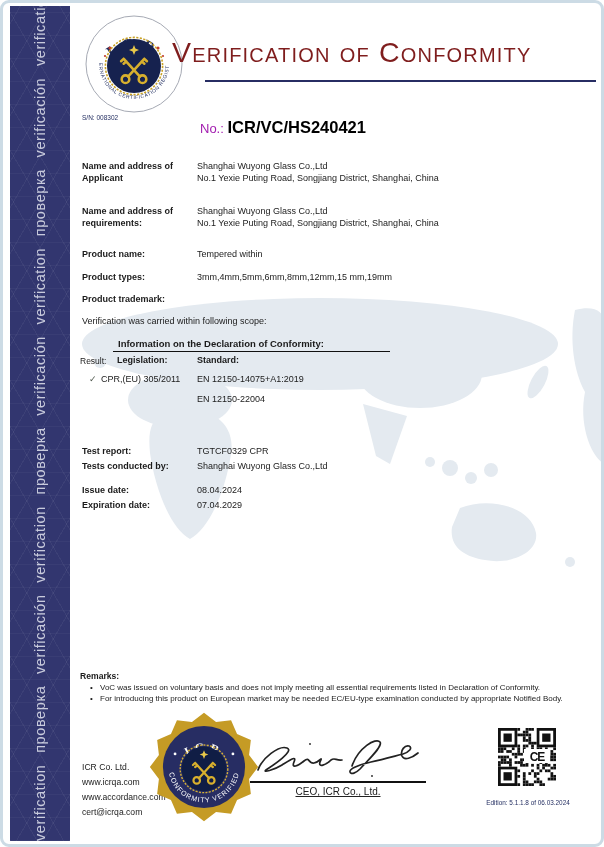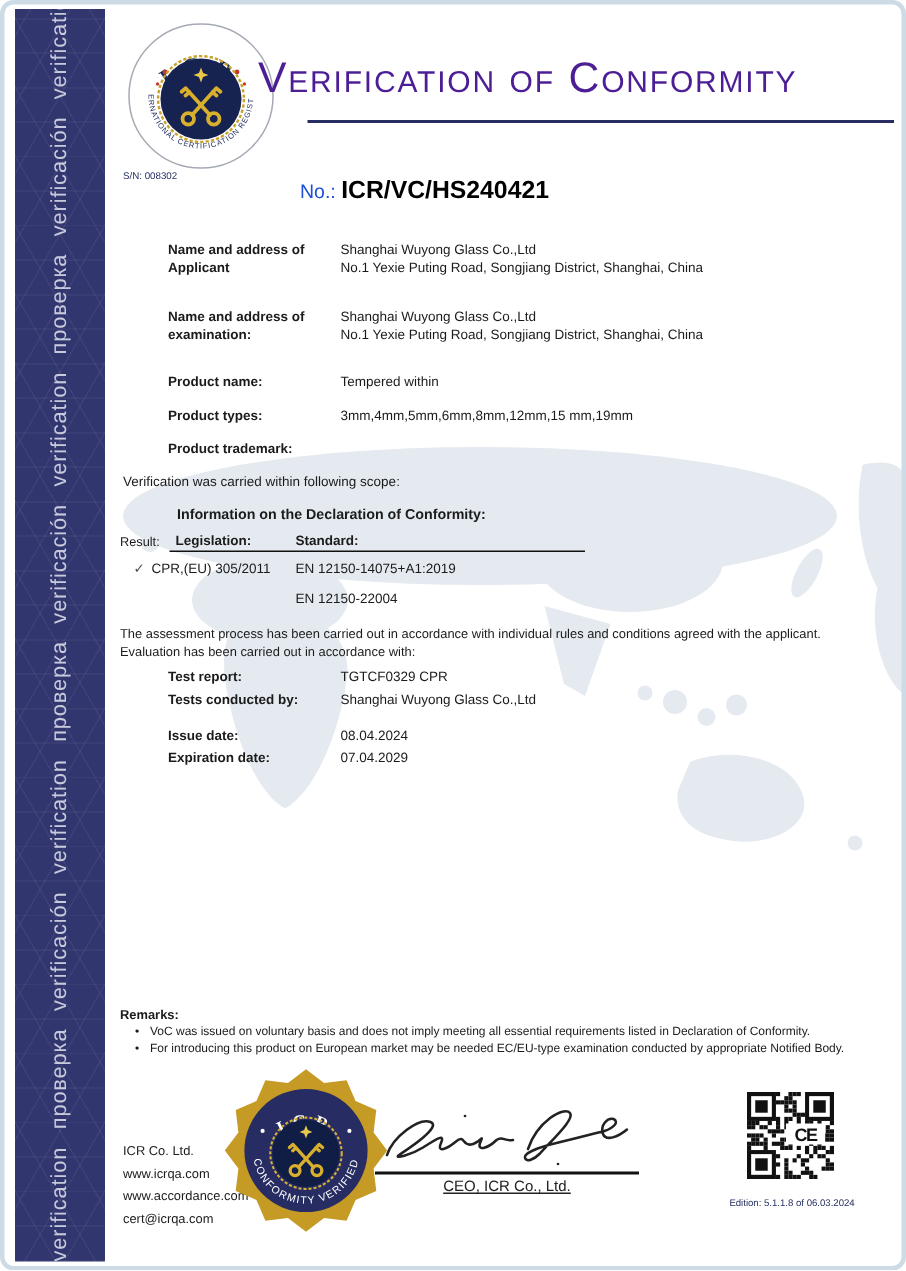--- a/index.html
+++ b/index.html
@@ -14,33 +14,33 @@
       repeating-linear-gradient(0deg, rgba(255,255,255,0.035) 0 1px, transparent 1px 23px);
     z-index:3;}
   .sidebar-text{position:absolute;left:0;top:0;width:835px;height:60px;transform-origin:0 0;
     transform:rotate(-90deg) translateX(-835px);line-height:60px;text-align:center;white-space:nowrap;
     overflow:hidden;font-size:14.5px;letter-spacing:0.6px;word-spacing:7px;color:rgba(233,235,244,0.82);}
   
   .map{position:absolute;left:70px;top:252px;z-index:1;}
   
   .logo{position:absolute;left:84px;top:14px;z-index:4;}
   .title{position:absolute;left:172px;top:36px;font-size:28.5px;font-variant:small-caps;
-    letter-spacing:1.2px;color:#4c1d95;z-index:4;white-space:nowrap;}
+    letter-spacing:1.2px;color:#7f1d1d;z-index:4;white-space:nowrap;}
   .title-rule{position:absolute;left:205px;top:80px;width:391px;height:2px;background:#272d63;z-index:4;}
   .serial{position:absolute;left:82px;top:114px;font-size:6.5px;color:#1f2a5e;z-index:4;}
   .docno{position:absolute;left:200px;top:118px;z-index:4;white-space:nowrap;}
-  .docno .no-lbl{font-size:13px;color:#1d4ed8;text-align:center;}
+  .docno .no-lbl{font-size:13px;color:#a21caf;text-align:center;}
   .docno .no-val{font-size:16.5px;font-weight:bold;color:#000000;}
   
   .frow{position:absolute;left:82px;right:10px;display:flex;font-size:9px;line-height:11.5px;z-index:4;}
-  .frow .lbl{width:115px;font-weight:bold;flex:none;margin-left:30px;}
+  .frow .lbl{width:115px;font-weight:bold;flex:none;}
   .frow .val{flex:1;}
   .plain{position:absolute;font-size:9px;z-index:4;white-space:nowrap;}
   .dheading{position:absolute;left:113px;top:338px;width:272px;font-size:9.5px;font-weight:600;
-    border-bottom:1.5px solid #111;padding-bottom:18px;padding-left:5px;z-index:4;white-space:nowrap;}
+    border-bottom:1.5px solid #111;padding-bottom:2px;padding-left:5px;z-index:4;white-space:nowrap;}
   .colhdr{position:absolute;font-size:9px;font-weight:bold;z-index:4;white-space:nowrap;}
   .check{position:absolute;left:89px;top:374px;font-size:9px;color:#4e574c;z-index:4;}
   .para{position:absolute;left:80px;font-size:8.6px;line-height:11.5px;z-index:4;white-space:nowrap;}
   
   .remarks-title{position:absolute;left:80px;top:671px;font-size:8.6px;font-weight:bold;z-index:4;}
   .bullet-row{position:absolute;left:90px;font-size:8px;line-height:10px;z-index:4;white-space:nowrap;display:flex;}
   .bullet-row .b{width:10px;flex:none;}
   
   .f-small{position:absolute;left:82px;font-size:8.6px;z-index:4;white-space:nowrap;}
   .seal{position:absolute;left:148px;top:710px;z-index:4;}
@@ -119,21 +119,21 @@
         <div>Applicant</div>
       </div>
     <div class="val">
         <div>Shanghai Wuyong Glass Co.,Ltd</div>
         <div>No.1 Yexie Puting Road, Songjiang District, Shanghai, China</div>
       </div>
   </div>
   <div class="frow" style="top:206px">
     <div class="lbl">
         <div>Name and address of</div>
-        <div>examination:</div>
+        <div>requirements:</div>
       </div>
     <div class="val">
         <div>Shanghai Wuyong Glass Co.,Ltd</div>
         <div>No.1 Yexie Puting Road, Songjiang District, Shanghai, China</div>
       </div>
   </div>
 
   <div class="frow" style="top:249px">
     <div class="lbl">Product name:</div>
     <div class="val">Tempered within</div>
@@ -150,24 +150,20 @@
 
   <div class="dheading">Information on the Declaration of Conformity:</div>
   <div class="colhdr" style="left:80px;top:356px;font-weight:normal;font-size:8.5px">Result:</div>
   <div class="colhdr" style="left:117px;top:355px">Legislation:</div>
   <div class="colhdr" style="left:197px;top:355px">Standard:</div>
   <div class="check">✓</div>
   <div class="plain" style="left:101px;top:374px">CPR,(EU) 305/2011</div>
   <div class="plain" style="left:197px;top:374px">EN 12150-14075+A1:2019</div>
   <div class="plain" style="left:197px;top:394px">EN 12150-22004</div>
 
-  <div class="para" style="top:417px">
-    <div>The assessment process has been carried out in accordance with individual rules and conditions agreed with the applicant.</div>
-    <div>Evaluation has been carried out in accordance with:</div>
-  </div>
 
   <div class="frow" style="top:446px">
     <div class="lbl">Test report:</div>
     <div class="val">TGTCF0329 CPR</div>
   </div>
   <div class="frow" style="top:461px">
     <div class="lbl">Tests conducted by:</div>
     <div class="val">Shanghai Wuyong Glass Co.,Ltd</div>
   </div>
 

